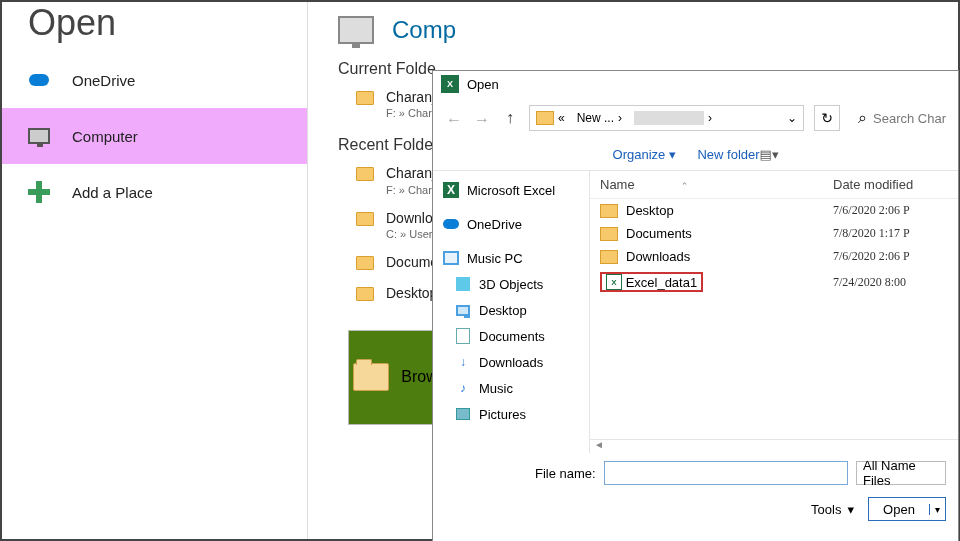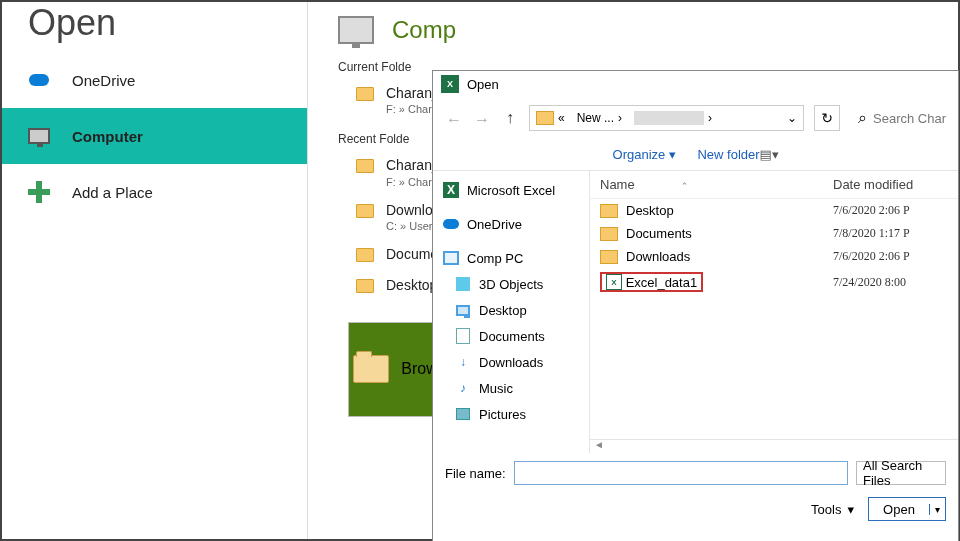--- a/index.html
+++ b/index.html
@@ -1,34 +1,34 @@
 <!DOCTYPE html>
 <html><head>
 <meta charset="utf-8">
 <style>
 *{box-sizing:border-box;margin:0;padding:0;font-family:'Segoe UI',Arial,sans-serif;}
 body{width:960px;height:541px;border:2px solid #444;background:#fff;overflow:hidden;}
 .backstage{display:flex;height:100%;}
 .left-col{width:305px;padding:0;}
 .title{font-size:36px;font-weight:300;color:#444;padding:0 0 8px 26px;}
 .nav-item{display:flex;align-items:center;padding:15px 24px;gap:20px;cursor:pointer;}
-.nav-item.selected{background:#14b8a6;font-weight:bold;}
+.nav-item.selected{background:#f0abfc;}
 .nav-icon{width:26px;height:26px;display:flex;align-items:center;justify-content:center;}
 .nav-label{font-size:15px;color:#222;}
 .clock{width:24px;height:24px;border:2px solid #666;border-radius:50%;position:relative;}
 .clock:after{content:"";position:absolute;left:9px;top:3px;width:2px;height:8px;background:#666;}
 .clock:before{content:"";position:absolute;left:9px;top:9px;width:7px;height:2px;background:#666;}
 .plus{width:22px;height:22px;position:relative;}
 .plus:before,.plus:after{content:"";position:absolute;background:#3a9c5a;}
 .plus:before{left:8px;top:0;width:6px;height:22px;}
 .plus:after{left:0;top:8px;width:22px;height:6px;}
 .right-col{flex:1;border-left:1px solid #ddd;padding:0 0 0 30px;position:relative;}
 .comp-hdr{display:flex;align-items:center;gap:18px;padding:14px 0 6px;}
-.comp-hdr h2{font-size:24px;font-weight:400;color:#4d7c0f;}
-.section-lbl{font-size:12px;color:#333;margin:10px 0 4px;}
+.comp-hdr h2{font-size:24px;font-weight:400;color:#0369a1;}
+.section-lbl{font-size:16px;color:#333;margin:10px 0 4px;}
 .folder-item{display:flex;align-items:flex-start;gap:12px;padding:6px 0 6px 18px;}
 .folder-ico{width:18px;height:14px;background:#f7c96b;border:1px solid #d9a030;border-radius:1px;margin-top:3px;}
 .fi-txt{font-size:14px;color:#222;line-height:1.3;}
 .fi-path{font-size:11px;color:#666;}
 .browse-btn{width:112px;height:95px;border:1px solid #bbb;background:#4d7c0f;display:flex;align-items:center;justify-content:center;gap:12px;margin:22px 0 0 10px;cursor:pointer;}
 .browse-ico{width:36px;height:28px;background:#f7d89b;border:1px solid #caa04c;border-radius:2px;position:relative;}
 .browse-ico:before{content:"";position:absolute;top:-5px;left:2px;width:14px;height:5px;background:#f7d89b;border:1px solid #caa04c;border-bottom:none;border-radius:2px 2px 0 0;}
 
 .dialog{position:absolute;left:432px;top:70px;width:527px;height:471px;border:1px solid #888;background:#fff;border-bottom:none;}
 .dlg-title{display:flex;align-items:center;gap:8px;padding:4px 8px;font-size:13px;background:#fff;}
@@ -57,21 +57,21 @@
 .fl-row .ico{width:18px;height:14px;margin-right:8px;}
 .fl-row.hl .nm{border:2px solid #c33;padding:0 4px;display:inline-flex;align-items:center;}
 .fl-row .dt{width:115px;text-align:left;color:#333;font-size:12px;font-family:Liberation Serif, serif;}
 .fl-row .n{flex:1;}
 .fold-ico{background:#f7c96b;border:1px solid #d9a030;}
 .xl-ico{width:16px;height:16px;background:#fff;border:1px solid #1e7145;color:#1e7145;font-size:8px;font-weight:bold;display:flex;align-items:center;justify-content:center;}
 .scroll-ind{position:absolute;left:0;right:0;bottom:0;height:14px;border-top:1px solid #e4e4e4;}
 .scroll-ind:before{content:"◄";position:absolute;left:4px;top:-1px;font-size:10px;color:#888;}
 .dlg-foot{padding:8px 12px;font-size:13px;}
 .fn-row{display:flex;align-items:center;gap:8px;margin-bottom:10px;}
-.fn-row label{}
+.fn-row label{margin-left:90px;}
 .fn-input{flex:1;height:24px;border:1px solid #7aa7d6;padding:0 4px;}
 .fn-combo{width:90px;height:24px;border:1px solid #bbb;padding:0 6px;display:flex;align-items:center;}
 .btn-row{display:flex;justify-content:flex-end;align-items:center;gap:14px;margin-top:12px;}
 .tools{display:flex;align-items:center;gap:6px;}
 .open-btn{width:78px;height:24px;border:1px solid #2a6db8;background:#fff;display:flex;align-items:center;}
 .open-btn span{flex:1;text-align:center;}
 .open-btn .drop{width:16px;border-left:1px solid #2a6db8;text-align:center;font-size:10px;}
 .monitor-ico{width:20px;height:16px;border:2px solid #4aa0e0;background:#cde6f8;position:relative;}
 .monitor-ico:after{content:"";position:absolute;left:6px;bottom:-4px;width:6px;height:3px;background:#4aa0e0;}
 .thispc-ico{width:18px;height:14px;border:2px solid #4aa0e0;background:#e8f3fb;}
@@ -212,21 +212,21 @@
           <div class="ico">
             <div class="cloud-ico" style="width:16px;height:10px;"></div>
           </div>
           <span>OneDrive</span>
         </div>
       <div style="height:8px;"></div>
       <div class="tree-row">
           <div class="ico">
             <div class="thispc-ico"></div>
           </div>
-          <span>Comp PC</span>
+          <span>Music PC</span>
         </div>
       <div class="tree-row" style="padding-left:22px;">
           <div class="ico">
             <div class="cube"></div>
           </div>
           <span>3D Objects</span>
         </div>
       <div class="tree-row" style="padding-left:22px;">
           <div class="ico">
             <div class="monitor-ico" style="width:14px;height:11px;"></div>
@@ -280,21 +280,21 @@
           <div class="dt">7/24/2020 8:00</div>
         </div>
       <div class="scroll-ind"></div>
     </div>
   </div>
   <div class="dlg-foot">
     <div class="fn-row">
       <label>File name:</label>
       <input class="fn-input" value="" style="">
       <div class="fn-combo">
-          <span>All Search Files</span>
+          <span>All Name Files</span>
         </div>
     </div>
     <div class="btn-row">
       <div class="tools">
           <span>Tools</span>
           <span>▾</span>
         </div>
       <div class="open-btn">
           <span>Open</span>
           <div class="drop">▾</div>

